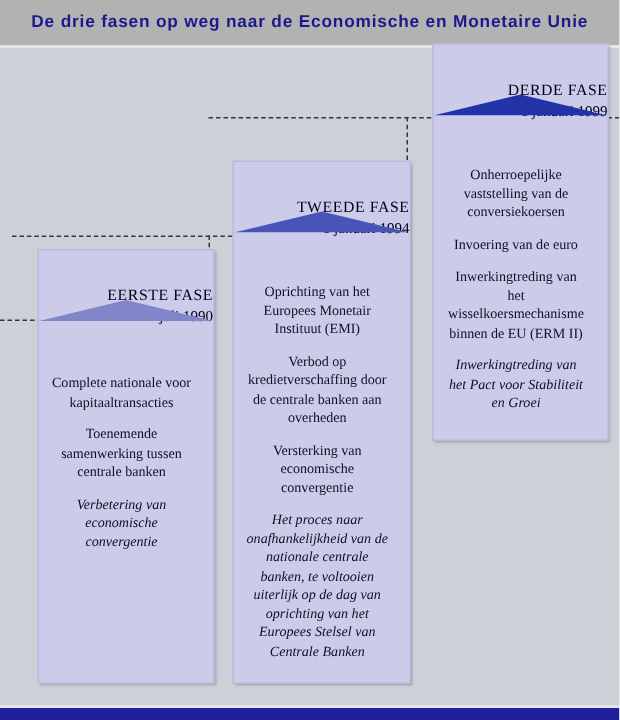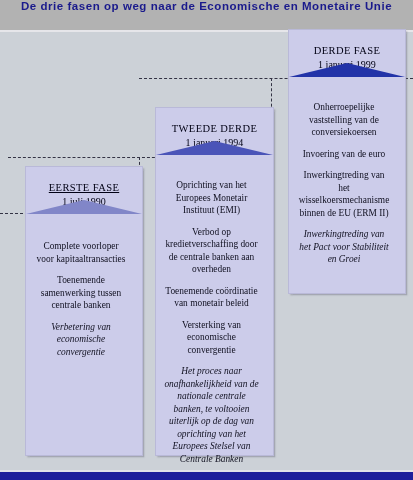--- a/index.html
+++ b/index.html
@@ -15,21 +15,21 @@
     font-family: "Liberation Serif", serif;
     overflow: hidden;
   }
   
   #title-bar {
     position: absolute;
     left: 0; top: 0;
     width: 413px; height: 30px;
     background: #b2b2b2;
     display: flex;
-    align-items: flex-start;
+    align-items: center;
     justify-content: center;
   }
   #title-bar .title-text {
     font-family: "Liberation Sans", sans-serif;
     font-weight: bold;
     font-size: 11.5px;
     letter-spacing: 0.55px;
     color: #1a1a8c;
     white-space: nowrap;
   }
@@ -66,23 +66,23 @@
   
   .phase-box {
     position: absolute;
     background: #ccccea;
     border: 1px solid #b9b9d8;
     box-shadow: 1.5px 1.5px 1.5px rgba(90,90,110,0.35);
     box-sizing: border-box;
   }
   .phase-head {
     position: relative;
-    text-align: center;
+    text-align: right;
     color: #000014;
-    padding-top: 14px;
+    padding-top: 24px;
     line-height: 1.32;
   }
   .phase-name {
     font-family: "Liberation Serif", serif;
     font-size: 10.5px;
     letter-spacing: 0.4px;
     font-weight: normal;
     display: block;
   }
   .phase-date {
@@ -105,21 +105,21 @@
     padding: 0 8px;
   }
   .phase-body p {
     margin: 0 6px 9px 0;
   }
   .phase-body p:first-child { margin-top: 10px; }
   .phase-body p:last-child { margin-bottom: 10px; font-style: italic; }
 
   
   #phase1 { left: 25px;  top: 166px; width: 118px; height: 290px; }
-  #phase1 .phase-head { height: 47px; text-decoration: underline; }
+  #phase1 .phase-head { height: 47px; }
   #phase1 .mountain { top: 33px; }
   #phase1 .phase-body { padding-top: 2px; }
 
   #phase2 { left: 155px; top: 107px; width: 119px; height: 349px; }
   #phase2 .phase-head { height: 47px; }
   #phase2 .mountain { top: 33px; }
 
   #phase3 { left: 288px; top: 29px;  width: 118px; height: 265px; }
   #phase3 .phase-head { height: 47px; }
   #phase3 .mountain { top: 33px; }
@@ -144,38 +144,37 @@
 
   <div class="phase-box" id="phase1">
     <div class="phase-head">
       <span class="phase-name">EERSTE FASE</span>
       <span class="phase-date">1 juli 1990</span>
       <svg class="mountain" viewBox="0 0 118 14" preserveAspectRatio="none">
         <polygon points="0,14 59,0 118,14" fill="#8186c8"></polygon>
       </svg>
     </div>
     <div class="phase-body">
-      <p>Complete voorloper voor kapitaaltransacties</p>
+      <p>Complete nationale voor kapitaaltransacties</p>
       <p>Toenemende samenwerking tussen centrale banken</p>
       <p>Verbetering van economische convergentie</p>
     </div>
   </div>
 
   <div class="phase-box" id="phase2">
     <div class="phase-head">
-      <span class="phase-name">TWEEDE DERDE</span>
+      <span class="phase-name">TWEEDE FASE</span>
       <span class="phase-date">1 januari 1994</span>
       <svg class="mountain" viewBox="0 0 119 14" preserveAspectRatio="none">
         <polygon points="0,14 59.5,0 119,14" fill="#4a54b8"></polygon>
       </svg>
     </div>
     <div class="phase-body">
       <p>Oprichting van het Europees Monetair Instituut (EMI)</p>
       <p>Verbod op kredietverschaffing door de centrale banken aan overheden</p>
-      <p>Toenemende coördinatie van monetair beleid</p>
       <p>Versterking van economische convergentie</p>
       <p>Het proces naar onafhankelijkheid van de nationale centrale banken, te voltooien uiterlijk op de dag van oprichting van het Europees Stelsel van Centrale Banken</p>
     </div>
   </div>
 
   <div class="phase-box" id="phase3">
     <div class="phase-head">
       <span class="phase-name">DERDE FASE</span>
       <span class="phase-date">1 januari 1999</span>
       <svg class="mountain" viewBox="0 0 118 14" preserveAspectRatio="none">

